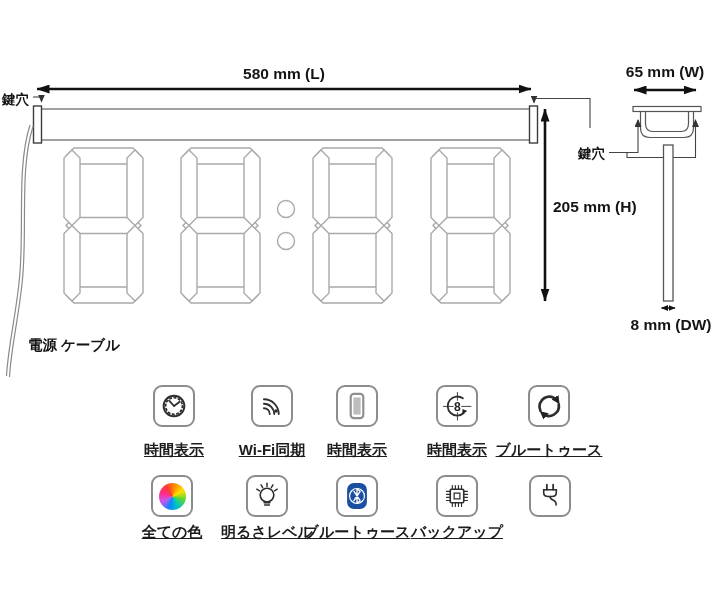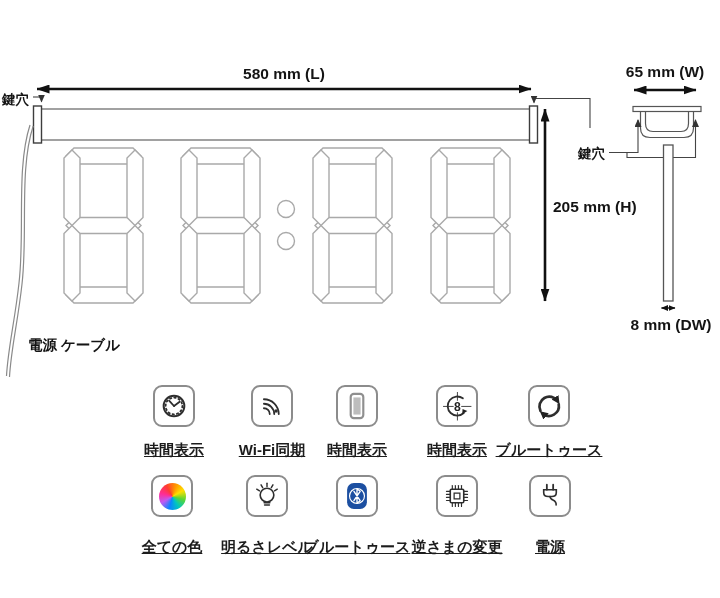--- a/index.html
+++ b/index.html
@@ -8,21 +8,21 @@
   .dia{position:absolute;left:0;top:0;}
   .dia text{font-family:"Liberation Sans",sans-serif;font-weight:bold;fill:#141414;}
   .dim-t{font-size:15.5px;}
   .kh-t{font-size:13.5px;}
   .cable-t{font-size:14.5px;}
   .feat{position:absolute;width:120px;text-align:center;}
   .ibox{width:42px;height:42px;border:2px solid #8c8c8c;border-radius:9px;box-sizing:border-box;
         margin:0 auto;display:flex;align-items:center;justify-content:center;background:#fff;}
   .flabel{font-weight:bold;font-size:15px;color:#1c1c1c;white-space:nowrap;text-decoration:underline;}
   .row1 .flabel{margin-top:14px;}
-  .row2 .flabel{margin-top:21px;}
+  .row2 .flabel{margin-top:6px;}
   .wheel{width:27px;height:27px;border-radius:50%;
          background:conic-gradient(from -30deg,#ff3b30,#ff9500,#ffe000,#5bd633,#00c7be,#0a84ff,#bf5af2,#ff2d95,#ff3b30);}
   .ic{stroke:#2e2e2e;fill:none;stroke-linecap:round;}
 </style>
 </head>
 <body>
 
 <div class="canvas">
 
   <svg class="dia" width="720" height="380" viewBox="0 0 720 380">
@@ -210,28 +210,27 @@
             <line x1="8.3" y1="18.2" x2="12.3" y2="18.2"></line>
           <line x1="8.3" y1="21.6" x2="12.3" y2="21.6"></line>
             <line x1="8.3" y1="25" x2="12.3" y2="25"></line>
           <line x1="27.7" y1="14.8" x2="31.7" y2="14.8"></line>
             <line x1="27.7" y1="18.2" x2="31.7" y2="18.2"></line>
           <line x1="27.7" y1="21.6" x2="31.7" y2="21.6"></line>
             <line x1="27.7" y1="25" x2="31.7" y2="25"></line>
         </g>
       </svg>
     </div>
-    <div class="flabel">逆さまの変更</div>
+    <div class="flabel">バックアップ</div>
   </div>
 
   <div class="feat row2" style="left:490px;top:475px">
     <div class="ibox">
       <svg width="36" height="36" viewBox="0 0 40 40">
         <line class="ic" x1="16.5" y1="7.5" x2="16.5" y2="13" stroke-width="2"></line>
         <line class="ic" x1="23.5" y1="7.5" x2="23.5" y2="13" stroke-width="2"></line>
         <path class="ic" d="M13,13 H27 V16 Q27,20.5 22,20.5 H18 Q13,20.5 13,16 Z" stroke-width="1.8"></path>
         <path class="ic" d="M20,20.5 C20,25.5 27.5,23.5 26.8,29.8" stroke-width="1.8"></path>
       </svg>
     </div>
-    <div class="flabel">電源</div>
   </div>
 
 </div>
 
 </body></html>

